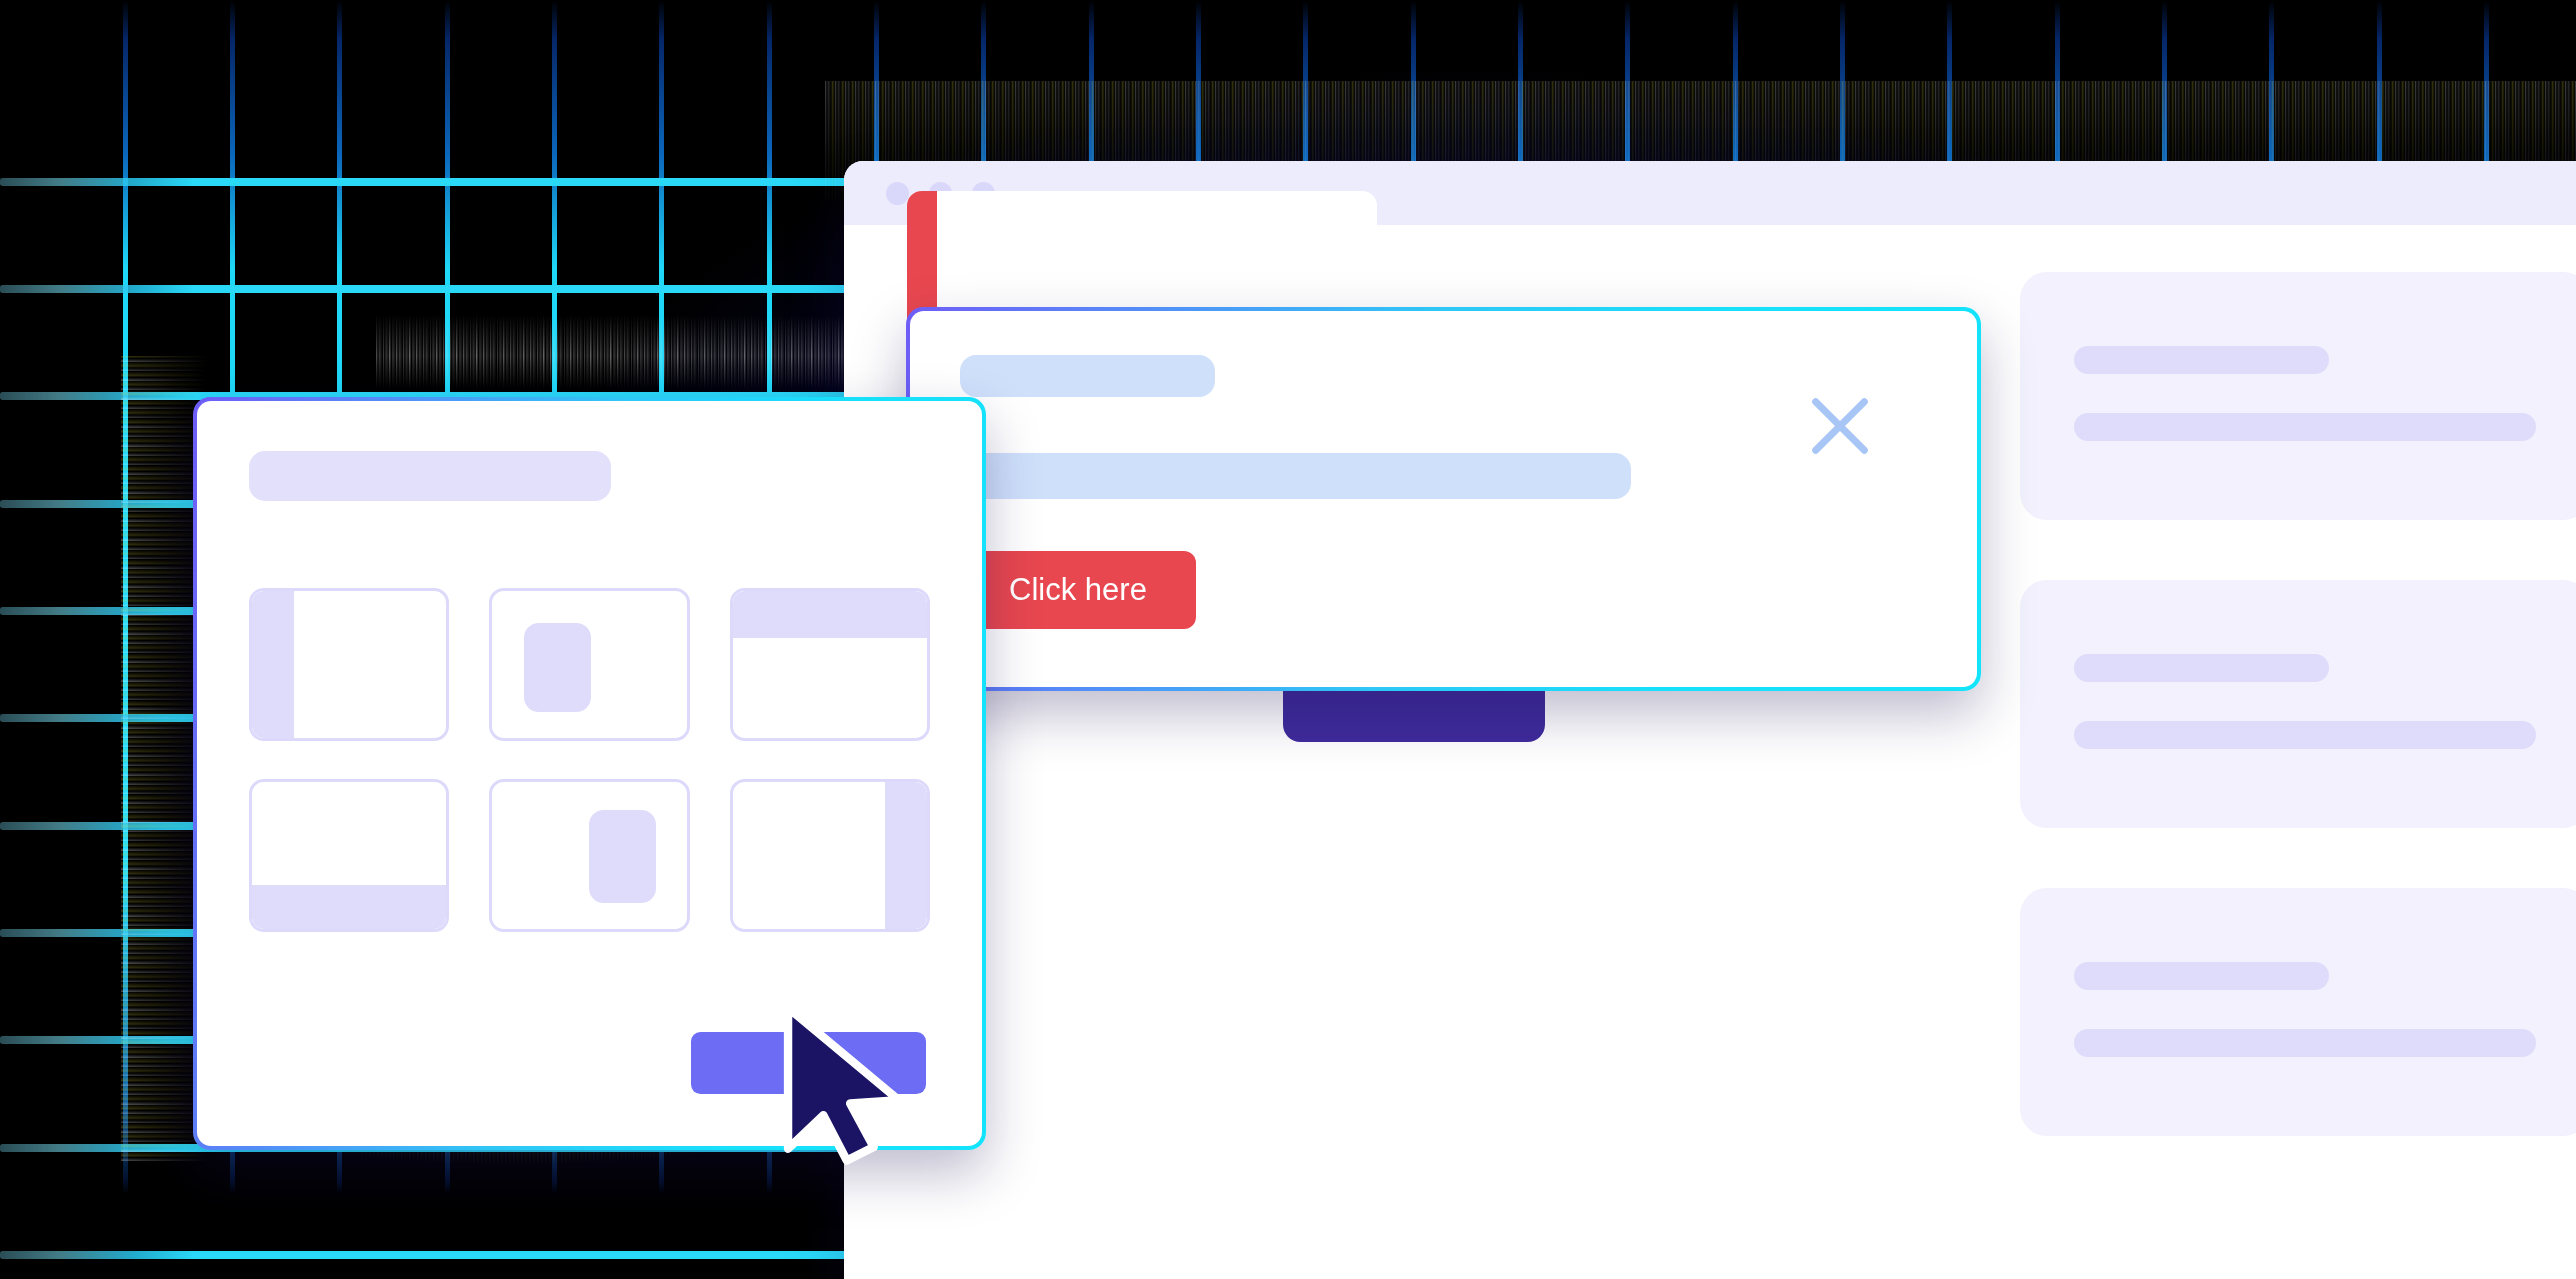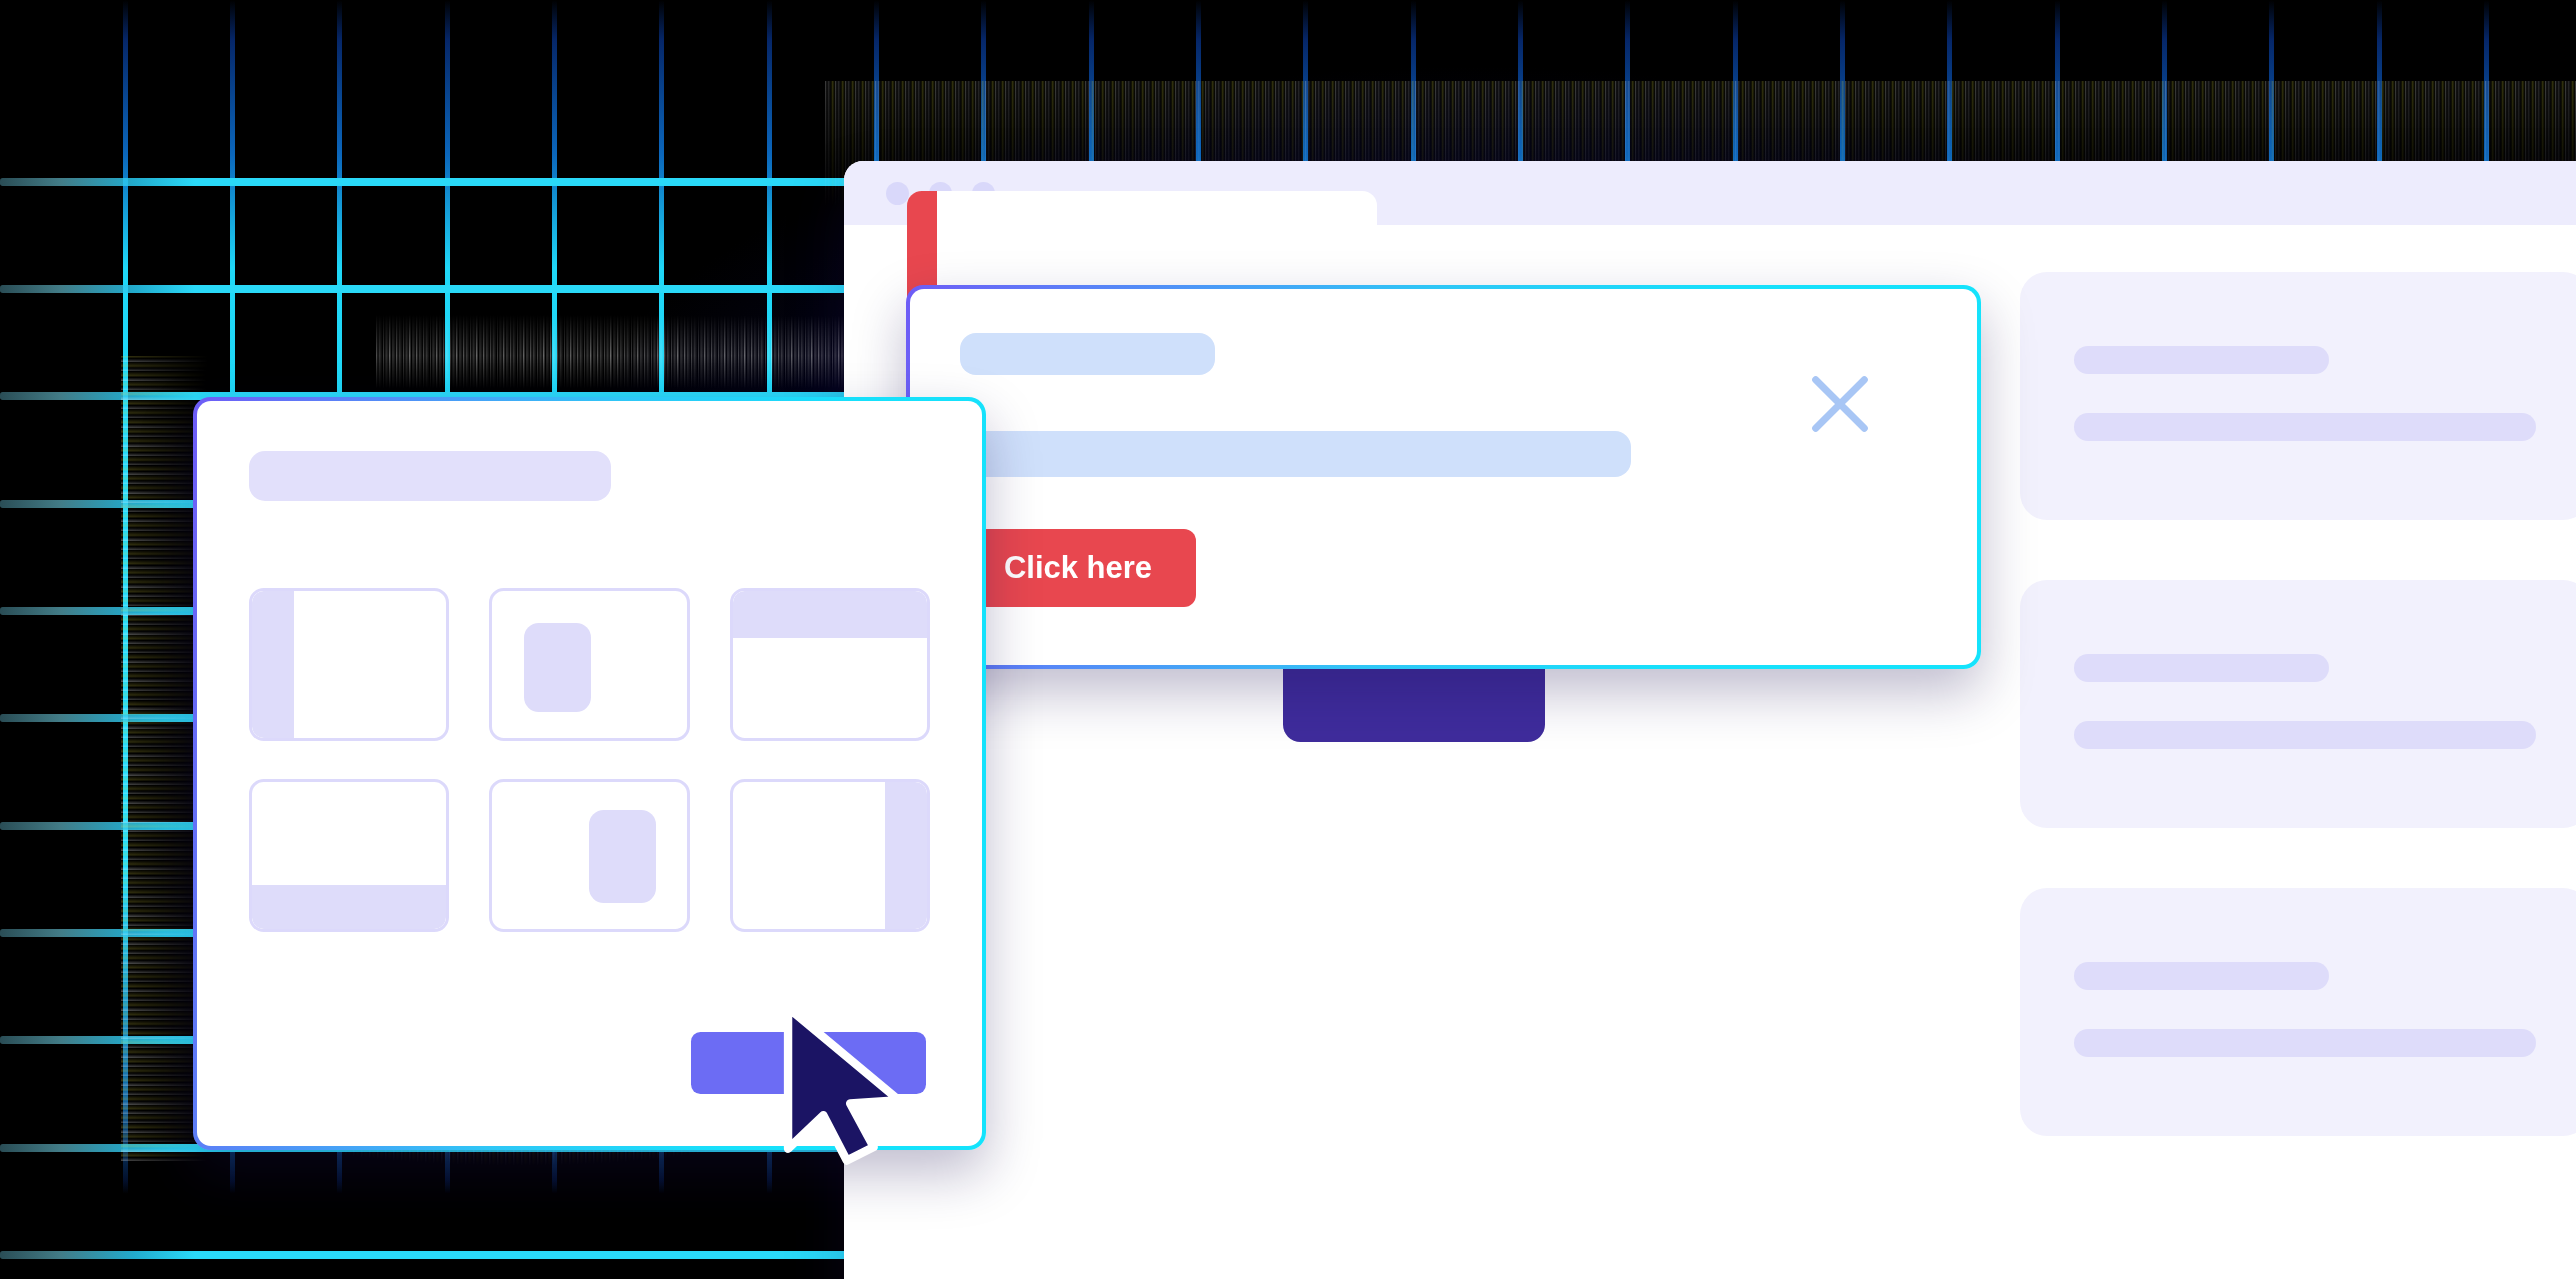--- a/index.html
+++ b/index.html
@@ -92,21 +92,21 @@
   .accent-card{position:absolute;left:63px;top:-34px;width:470px;height:349px;background:#fff;border-radius:14.8px;overflow:hidden;}
   .accent-bar{position:absolute;left:0;top:0;width:29.5px;height:100%;background:#e8474f;}
 
   
   .gb{position:absolute;border-radius:17.4px;padding:4px;
       background:linear-gradient(100deg,#6e5cf6 0%,#5d7df7 14%,#2fc6f6 46%,#17e0fb 72%,#14e3fc 100%);
       box-shadow:0 23px 54px rgba(25,15,80,.28);}
   .gb-inner{background:#fff;border-radius:14px;width:100%;height:100%;position:relative;overflow:hidden;}
 
   
-  .modal{left:906px;top:285px;width:1067px;height:376px;font-weight:bold;}
+  .modal{left:906px;top:307px;width:1067px;height:376px;}
   .modal-pad{padding:44px 48px 0 50px;}
   .ph{background:#cfe0fb;border-radius:16px;}
   .ph-title{width:255px;height:42px;}
   .ph-body{width:671px;height:46px;margin-top:56px;}
   .click-btn{margin-top:52px;width:236px;height:78px;background:#e8474f;border-radius:12px;
         display:flex;align-items:center;justify-content:center;color:#fff;font-size:31px;}
   .close-x{position:absolute;right:105px;top:83px;width:64px;height:64px;}
   .close-x svg{width:100%;height:100%;display:block;}
 
   

